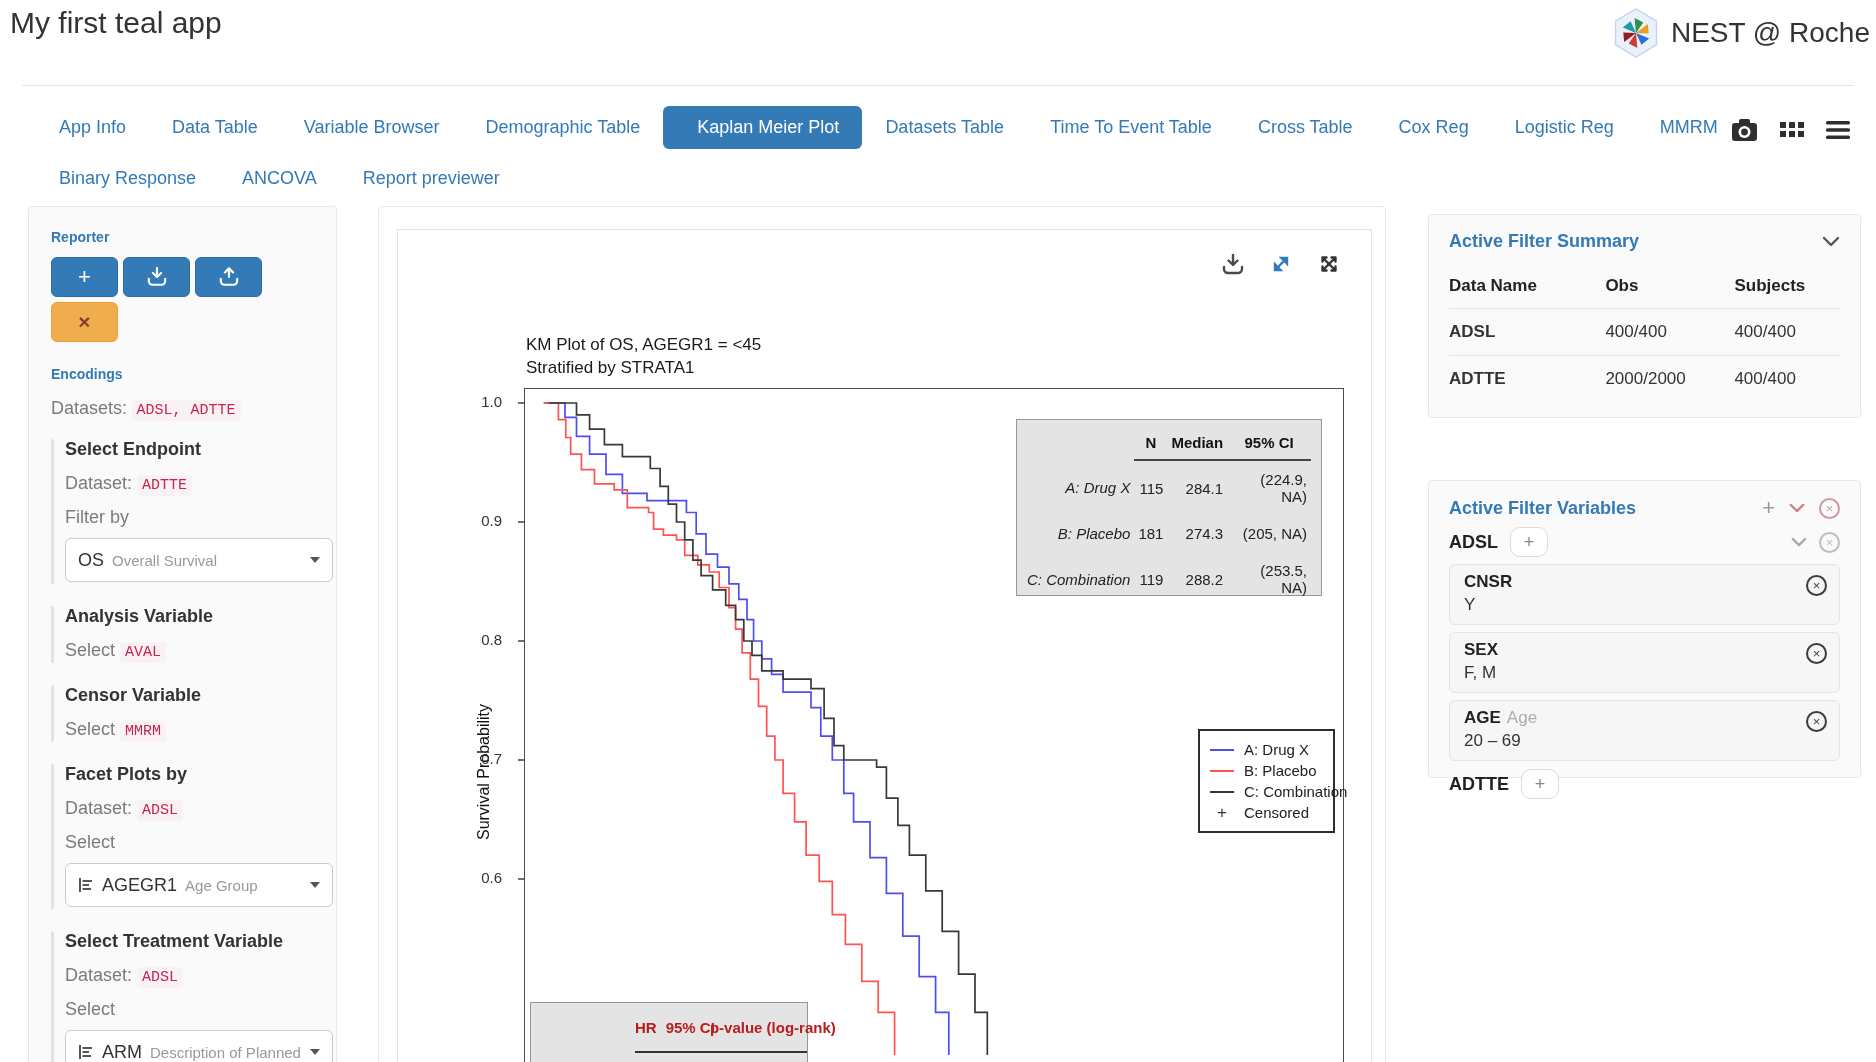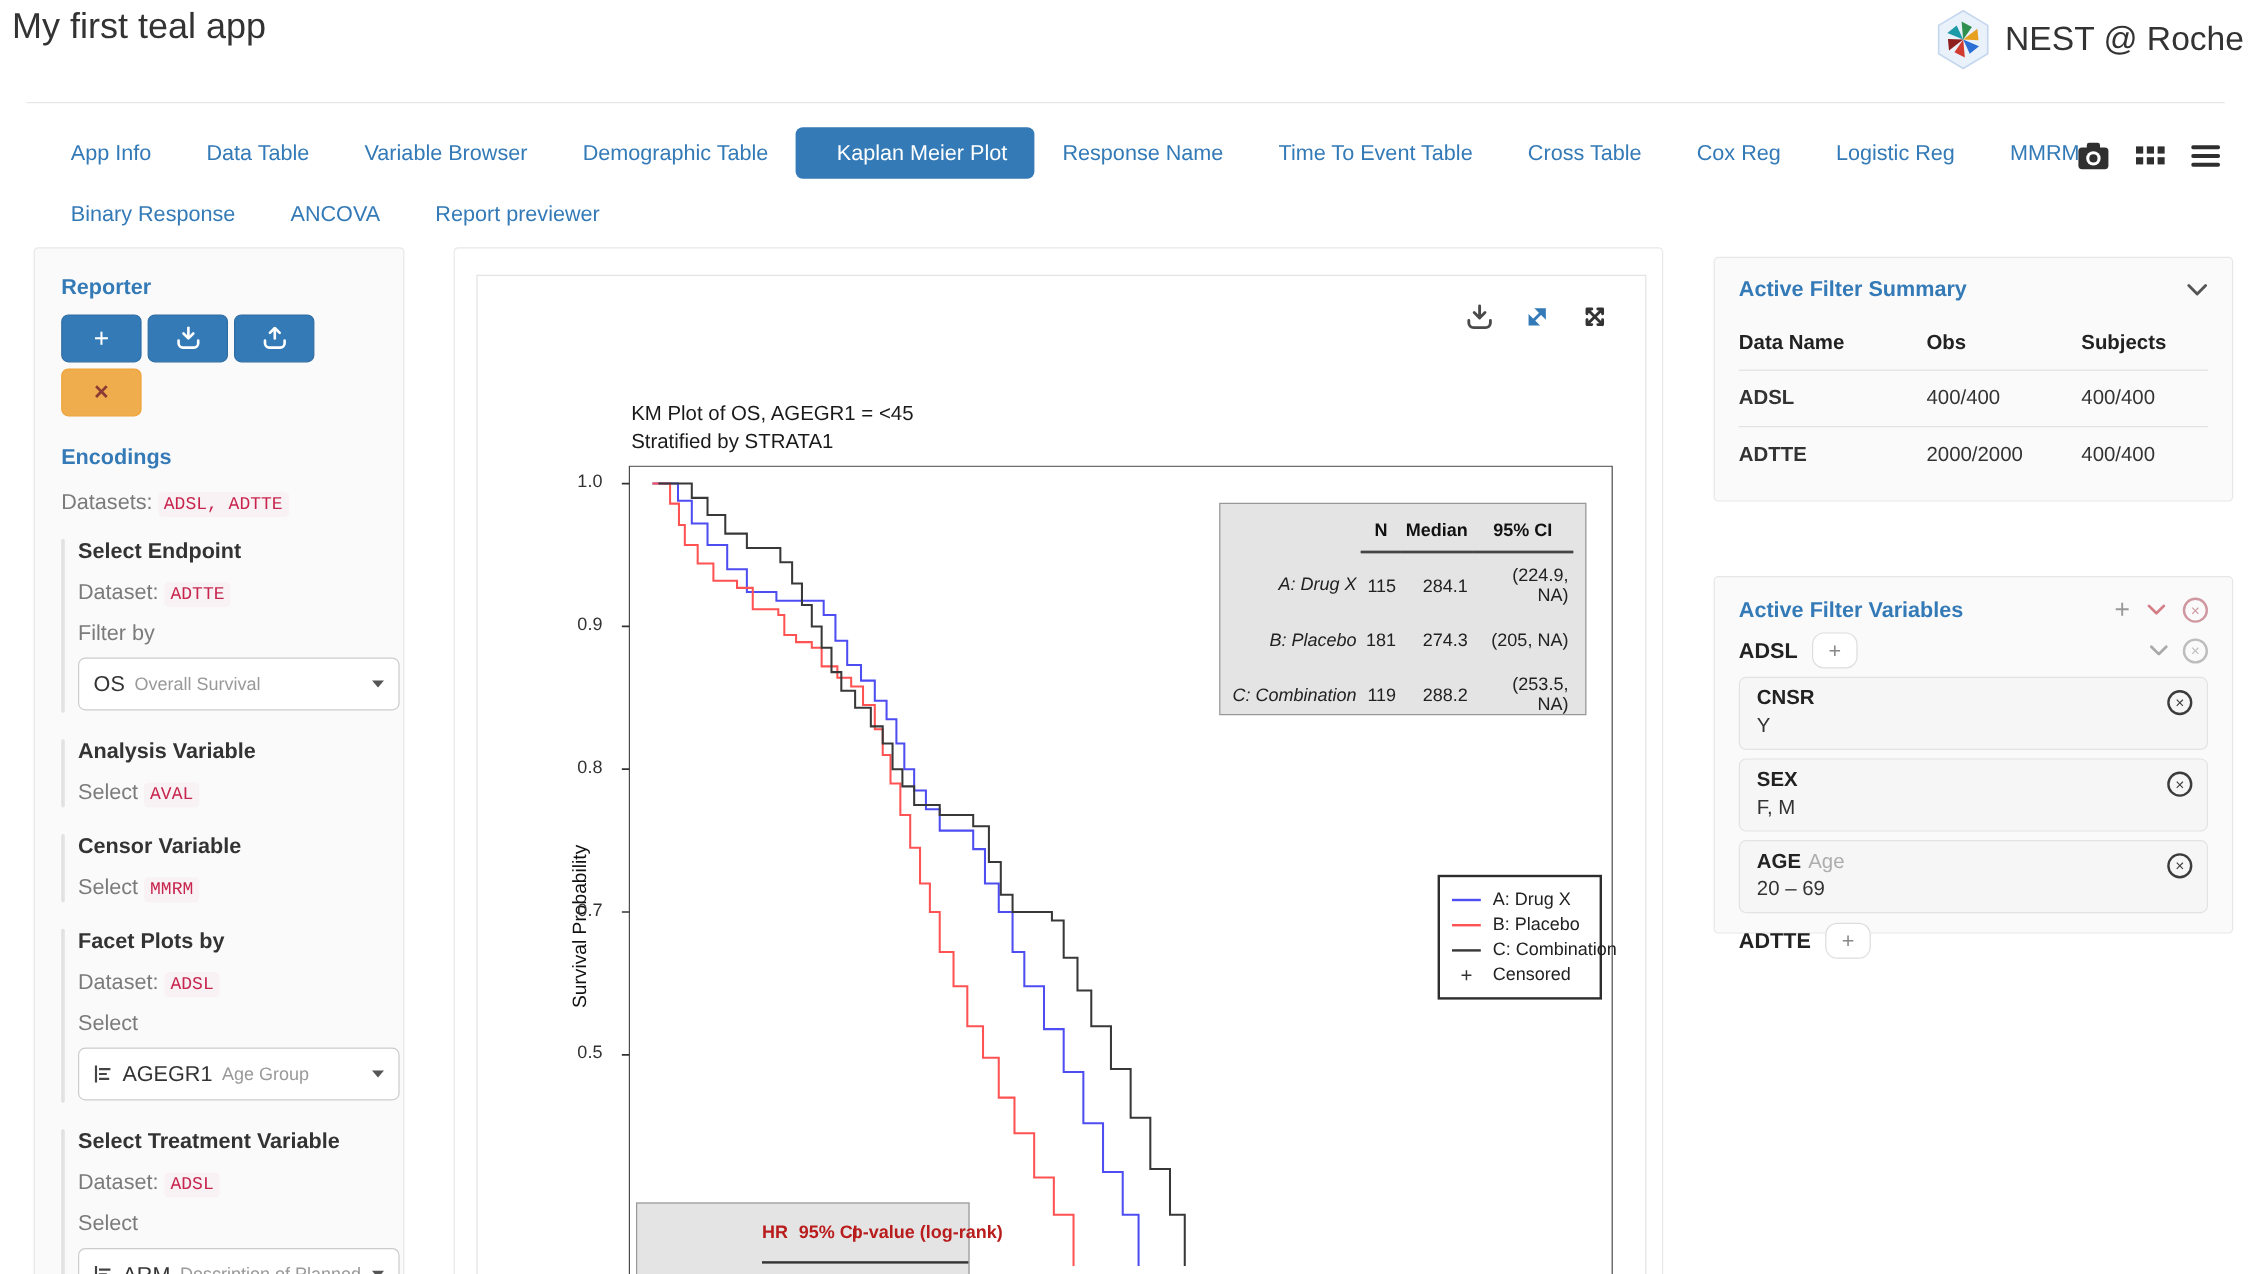--- a/index.html
+++ b/index.html
@@ -17,21 +17,21 @@
   .tab-row{position:absolute;left:36px;display:flex;align-items:center;}
   #tab-row-1{top:106px;}
   #tab-row-2{top:157px;}
   .tab{font-size:18px;color:#337ab7;padding:11px 23px;border-radius:6px;cursor:pointer;white-space:nowrap;text-decoration:none;}
   .tab.active{background:#337ab7;color:#fff;padding-left:34px;}
   .nav-icons{position:absolute;right:26px;top:118px;display:flex;gap:22px;align-items:center;color:#2f2f2f;}
 
   
   .sidebar{position:absolute;left:28px;top:206px;width:309px;height:1000px;background:#fafafa;
            border:1px solid #e7e7e7;border-radius:4px;box-sizing:border-box;padding:22px 22px;}
-  .h-blue{color:#337ab7;font-weight:bold;font-size:18px;}
+  .h-blue{color:#337ab7;font-weight:bold;font-size:14px;}
   .btn-row{margin-top:12px;display:flex;}
   .btn{width:67px;height:40px;border-radius:6px;border:1px solid transparent;display:inline-flex;
        align-items:center;justify-content:center;margin-right:5px;cursor:pointer;padding:0;}
   .btn-primary{background:#337ab7;border-color:#2e6da4;color:#fff;font-size:22px;}
   .btn-warning{background:#f0ad4e;border-color:#eea236;color:#8a3c34;font-size:21px;font-weight:bold;margin-top:5px;}
   .gray-label{color:#7b7b7b;font-size:18px;}
   .code{font-family:"Liberation Mono","DejaVu Sans Mono",monospace;font-size:15px;color:#c7254e;
         background:#f9f2f4;padding:2px 5px;border-radius:4px;}
   .datasets-line{margin-top:16px;}
   .enc-head{margin-top:24px;}
@@ -135,21 +135,21 @@
   </div>
   <div class="header-divider"></div>
 
   <nav>
     <div class="tab-row" id="tab-row-1">
         <a class="tab">App Info</a>
         <a class="tab">Data Table</a>
         <a class="tab">Variable Browser</a>
         <a class="tab">Demographic Table</a>
         <a class="tab active">Kaplan Meier Plot</a>
-        <a class="tab">Response Name</a>
+        <a class="tab">Datasets Table</a>
         <a class="tab">Time To Event Table</a>
         <a class="tab">Cross Table</a>
         <a class="tab">Cox Reg</a>
         <a class="tab">Logistic Reg</a>
         <a class="tab">MMRM</a>
       </div>
     <div class="tab-row" id="tab-row-2">
         <a class="tab">Binary Response</a>
         <a class="tab">ANCOVA</a>
         <a class="tab">Report previewer</a>
@@ -321,21 +321,21 @@
       <div class="plot-title">
         <div>KM Plot of OS, AGEGR1 = &lt;45</div>
         <div>Stratified by STRATA1</div>
       </div>
 
       <div class="ylab">Survival Probability</div>
       <div class="ytick" style="top:163px">1.0</div>
       <div class="ytick" style="top:282px">0.9</div>
       <div class="ytick" style="top:401px">0.8</div>
       <div class="ytick" style="top:520px">0.7</div>
-      <div class="ytick" style="top:639px">0.5</div>
+      <div class="ytick" style="top:639px">0.6</div>
 
       <svg id="km-svg" width="832" height="676" viewBox="0 0 832 676">
           <rect x="6.5" y="0.5" width="819" height="719" fill="none" stroke="#4d4d4d"></rect>
           <line x1="0" x2="6.5" y1="15" y2="15" stroke="#333" stroke-width="1.4"></line>
           <line x1="0" x2="6.5" y1="133.99999999999997" y2="133.99999999999997" stroke="#333" stroke-width="1.4"></line>
           <line x1="0" x2="6.5" y1="252.99999999999994" y2="252.99999999999994" stroke="#333" stroke-width="1.4"></line>
           <line x1="0" x2="6.5" y1="372.00000000000006" y2="372.00000000000006" stroke="#333" stroke-width="1.4"></line>
           <line x1="0" x2="6.5" y1="491" y2="491" stroke="#333" stroke-width="1.4"></line>
           <path d="M25.7 15.0 H47.0 V29.3 H58.5 V48.3 H71.6 V66.2 H88.0 V86.4 H104.4 V105.4 H129.0 V112.6 H168.4 V124.5 H178.2 V145.9 H188.0 V166.1 H199.5 V179.2 H211.0 V195.9 H220.8 V211.4 H229.0 V231.6 H235.6 V253.0 H243.8 V270.8 H253.6 V286.3 H265.1 V304.2 H293.0 V319.6 H302.8 V348.2 H314.3 V372.0 H325.8 V405.3 H335.6 V433.9 H352.0 V469.6 H368.4 V505.3 H384.8 V548.1 H401.2 V588.6 H417.6 V624.3 H430.8 V667.1" fill="none" stroke="#4d4df2" stroke-width="1.7"></path>
           <path d="M25.7 15.0 H40.4 V31.7 H47.8 V49.5 H52.7 V66.2 H63.4 V81.6 H76.5 V95.9 H96.2 V101.9 H109.3 V119.7 H130.6 V124.5 H135.6 V141.1 H145.4 V147.1 H158.5 V151.8 H166.7 V167.3 H179.8 V176.8 H191.3 V184.0 H201.2 V199.5 H211.0 V219.7 H217.6 V241.1 H224.1 V264.9 H232.3 V291.1 H240.5 V318.4 H248.7 V348.2 H256.9 V372.0 H265.1 V405.3 H276.6 V433.9 H288.1 V467.2 H301.2 V493.4 H314.3 V526.7 H327.4 V556.4 H343.8 V593.3 H360.2 V624.3 H376.6 V667.1" fill="none" stroke="#ff5252" stroke-width="1.7"></path>

